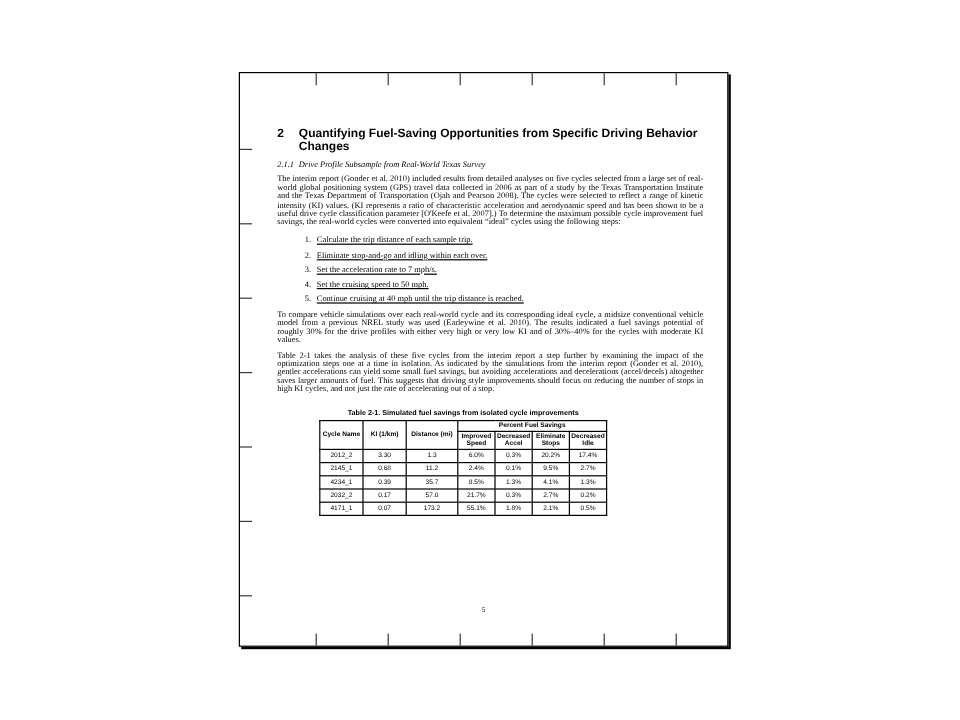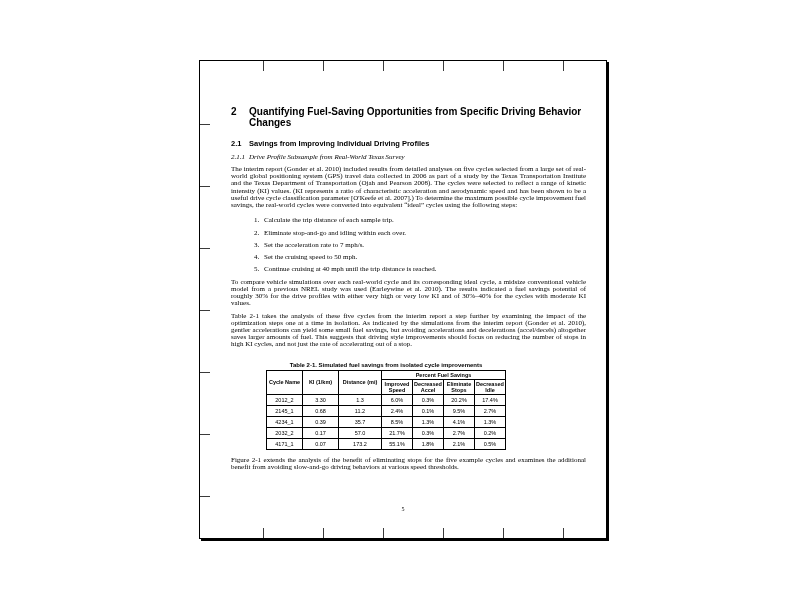--- a/index.html
+++ b/index.html
@@ -28,21 +28,21 @@
         font-size:7.5px; line-height:8px; margin-top:12px; position:relative; padding-left:18px; }
   .h2 .num { position:absolute; left:0; top:0; }
 
   .h3 { font-family:"Liberation Serif", serif; font-weight:normal; font-style:italic;
         font-size:7px; line-height:8px; margin-top:5px; position:relative; padding-left:18px; }
   .h3 .num { position:absolute; left:0; top:0; font-style:italic; }
 
   .para { font-size:7px; line-height:7.2px; text-align:justify; margin-top:5px; }
 
   ol.steps { margin:8px 0 0 30px; font-size:7px; line-height:7px; }
-  ol.steps li { margin-bottom:5.3px; padding-left:3px; }
+  ol.steps li { margin-bottom:5.3px; padding-left:3px;text-decoration:underline; }
 
   .tbl-wrap { width:240px; margin:13px 0 0 35px; }
   .tbl-caption { font-family:"Liberation Sans", sans-serif; font-weight:bold;
                  font-size:6px; text-align:center; margin-bottom:2px; }
 
   table.fs { border-collapse:collapse; width:240px; table-layout:fixed;
              font-family:"Liberation Sans", sans-serif; font-size:5.5px; line-height:6px;
              text-align:center; }
   table.fs th, table.fs td { border:1px solid #000; padding:1px 1px; overflow:hidden; }
   table.fs th { font-weight:bold; }
@@ -89,24 +89,20 @@
       <div class="tick v" style="left:363px;bottom:0"></div>
     </div>
 
     <div class="content">
 
       <div class="h1">
         <span class="num">2</span>
         <span>Quantifying Fuel-Saving Opportunities from Specific Driving Behavior Changes</span>
       </div>
 
-      <div class="h2">
-        <span class="num">2.1</span>
-        <span>Savings from Improving Individual Driving Profiles</span>
-      </div>
 
       <div class="h3">
         <span class="num">2.1.1</span>
         <span>Drive Profile Subsample from Real-World Texas Survey</span>
       </div>
 
       <p class="para">The interim report (Gonder et al. 2010) included results from detailed analyses on five cycles selected from a large set of real-world global positioning system (GPS) travel data collected in 2006 as part of a study by the Texas Transportation Institute and the Texas Department of Transportation (Ojah and Pearson 2008). The cycles were selected to reflect a range of kinetic intensity (KI) values. (KI represents a ratio of characteristic acceleration and aerodynamic speed and has been shown to be a useful drive cycle classification parameter [O'Keefe et al. 2007].) To determine the maximum possible cycle improvement fuel savings, the real-world cycles were converted into equivalent “ideal” cycles using the following steps:</p>
 
       <ol class="steps">
         <li>Calculate the trip distance of each sample trip.</li>
@@ -179,18 +175,17 @@
               <td>173.2</td>
               <td class="sep-mag">55.1%</td>
               <td class="sep-red">1.8%</td>
               <td class="sep-red">2.1%</td>
               <td class="sep-blue">0.5%</td>
             </tr>
           </tbody>
         </table>
       </div>
 
-      <p class="para" style="margin-top:7px">Figure 2-1 extends the analysis of the benefit of eliminating stops for the five example cycles and examines the additional benefit from avoiding slow-and-go driving behaviors at various speed thresholds.</p>
     </div>
 
     <div class="page-num">5</div>
   </div>
 </div>
 
 </body></html>

